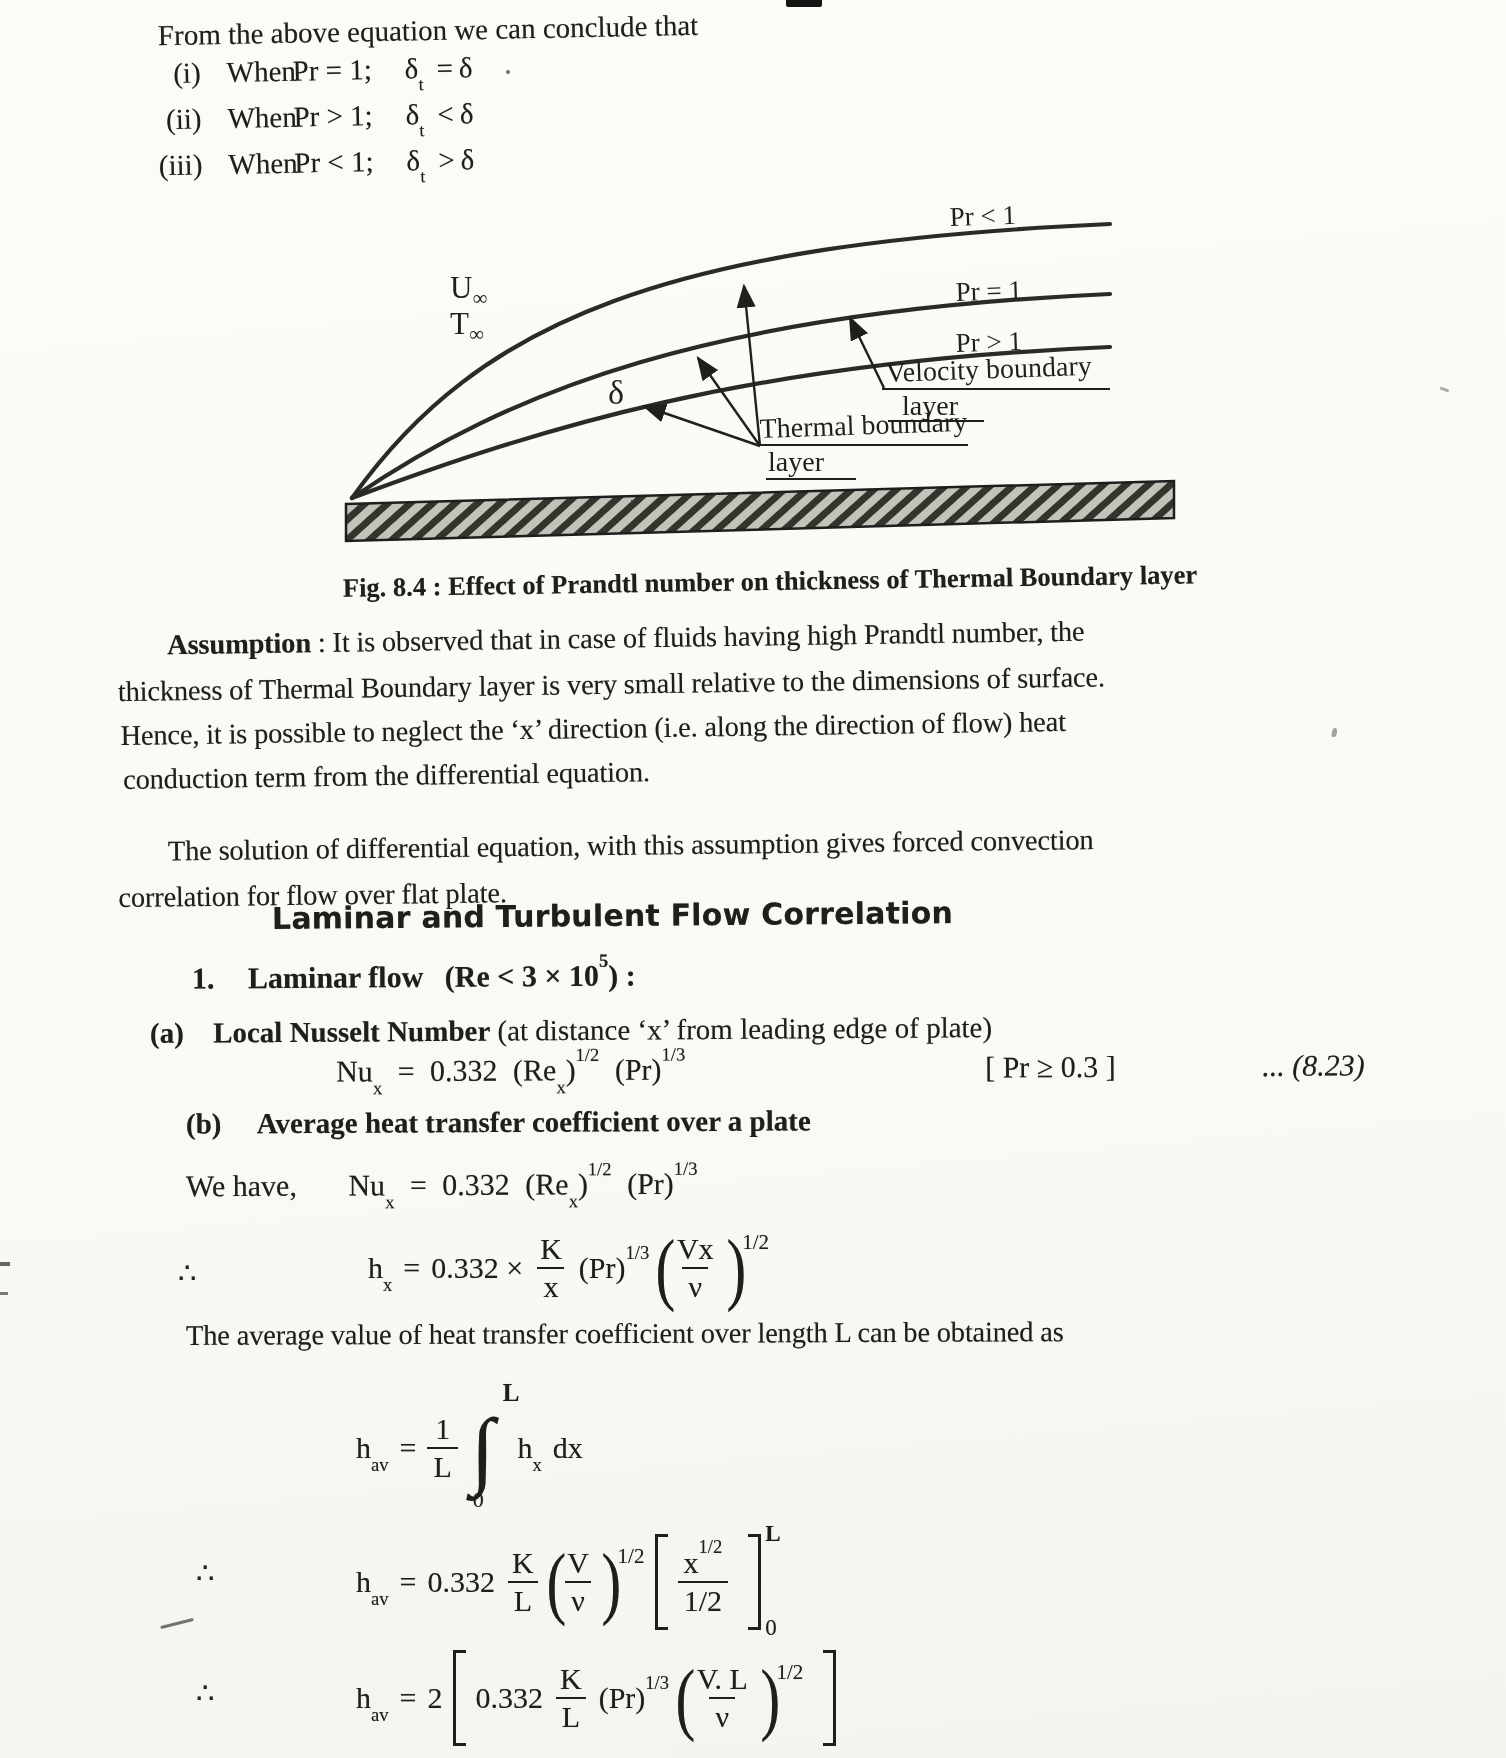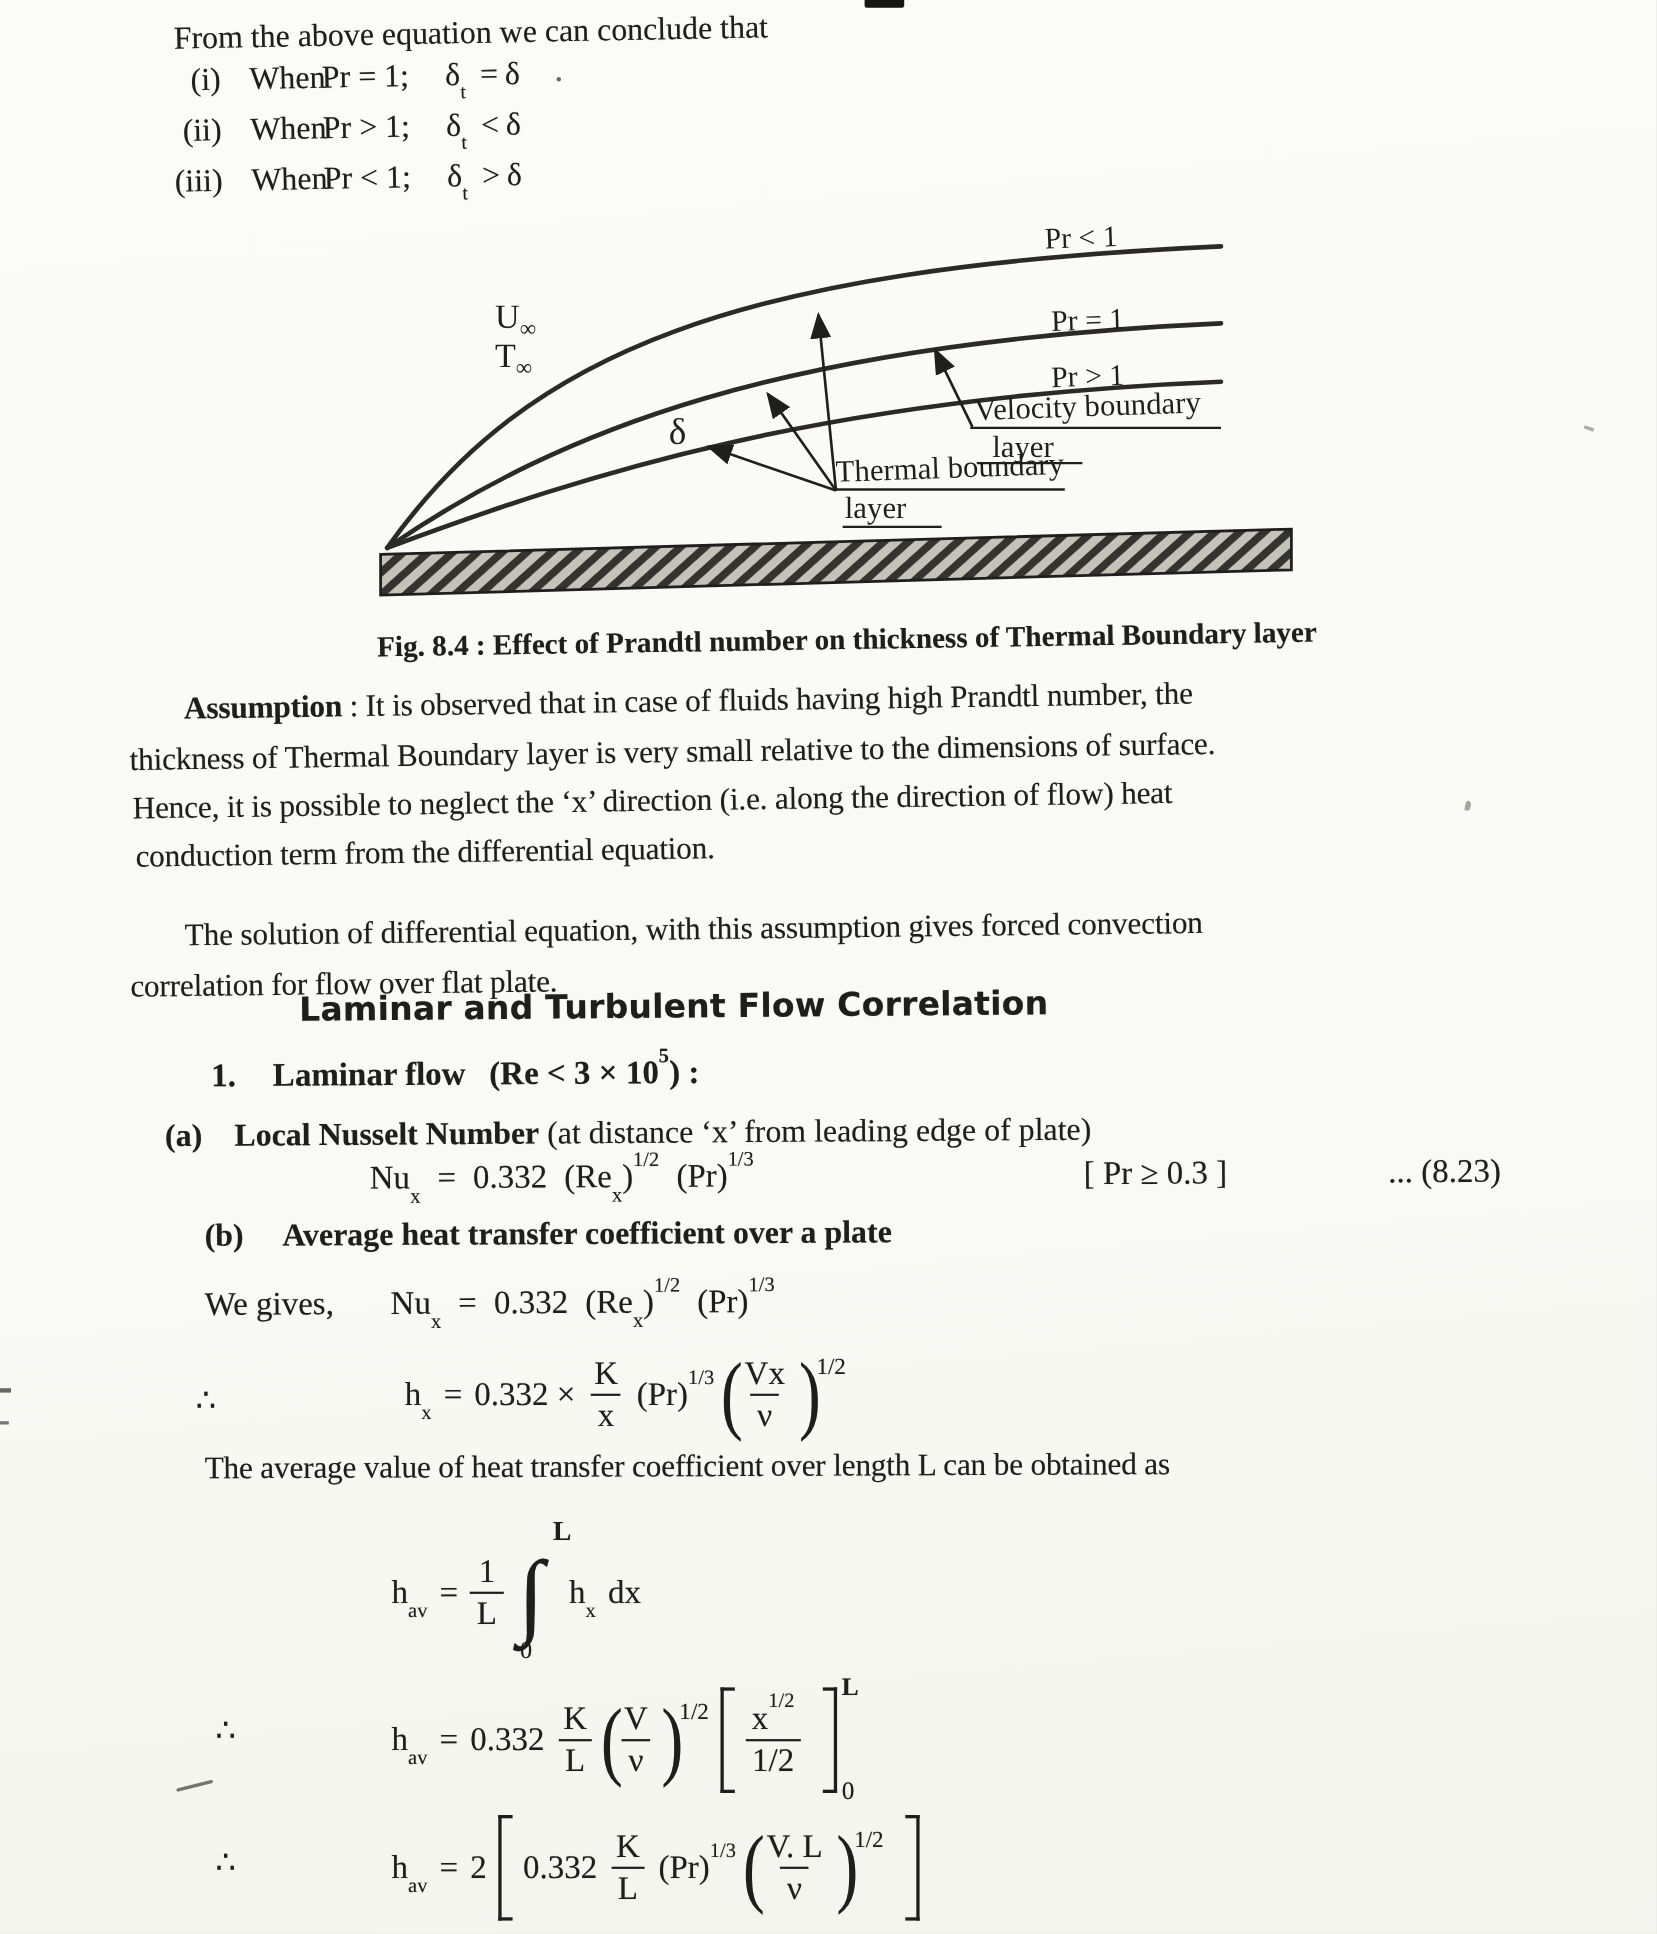--- a/index.html
+++ b/index.html
@@ -165,30 +165,30 @@
 
   <div style="position:absolute;left:0;top:1052px;width:1506px;transform:rotate(-0.35deg);">
     <span class="abs line" style="left:336px;top:0;font-size:30px;">
       <span>Nu</span><sub>x</sub>
       <span style="margin:0 8px;">=</span>
       <span>0.332</span>
       <span style="margin-left:8px;">(Re</span><sub>x</sub><span>)</span><sup>1/2</sup>
       <span style="margin-left:8px;">(Pr)</span><sup>1/3</sup>
     </span>
     <span class="abs line" style="left:985px;top:0;font-size:30px;">[ Pr ≥ 0.3 ]</span>
-    <span class="abs line" style="left:1262px;top:0;font-size:30px;">... (8.23)</span>
+    <span class="abs line" style="left:1262px;top:0;font-size:30px;font-style:italic;">... (8.23)</span>
   </div>
 
   <div class="line" style="left:186px;top:1106px;transform:rotate(-0.3deg);">
     <span class="b">(b)</span>
     <span class="b" style="margin-left:28px;">Average heat transfer coefficient over a plate</span>
   </div>
 
   <div class="line" style="left:186px;top:1168px;font-size:30px;transform:rotate(-0.3deg);">
-    <span>We gives,</span>
+    <span>We have,</span>
     <span style="margin-left:44px;">
       <span>Nu</span><sub>x</sub>
       <span style="margin:0 8px;">=</span>
       <span>0.332</span>
       <span style="margin-left:8px;">(Re</span><sub>x</sub><span>)</span><sup>1/2</sup>
       <span style="margin-left:8px;">(Pr)</span><sup>1/3</sup>
     </span>
   </div>
 
   <span class="abs line" style="left:178px;top:1256px;">∴</span>

